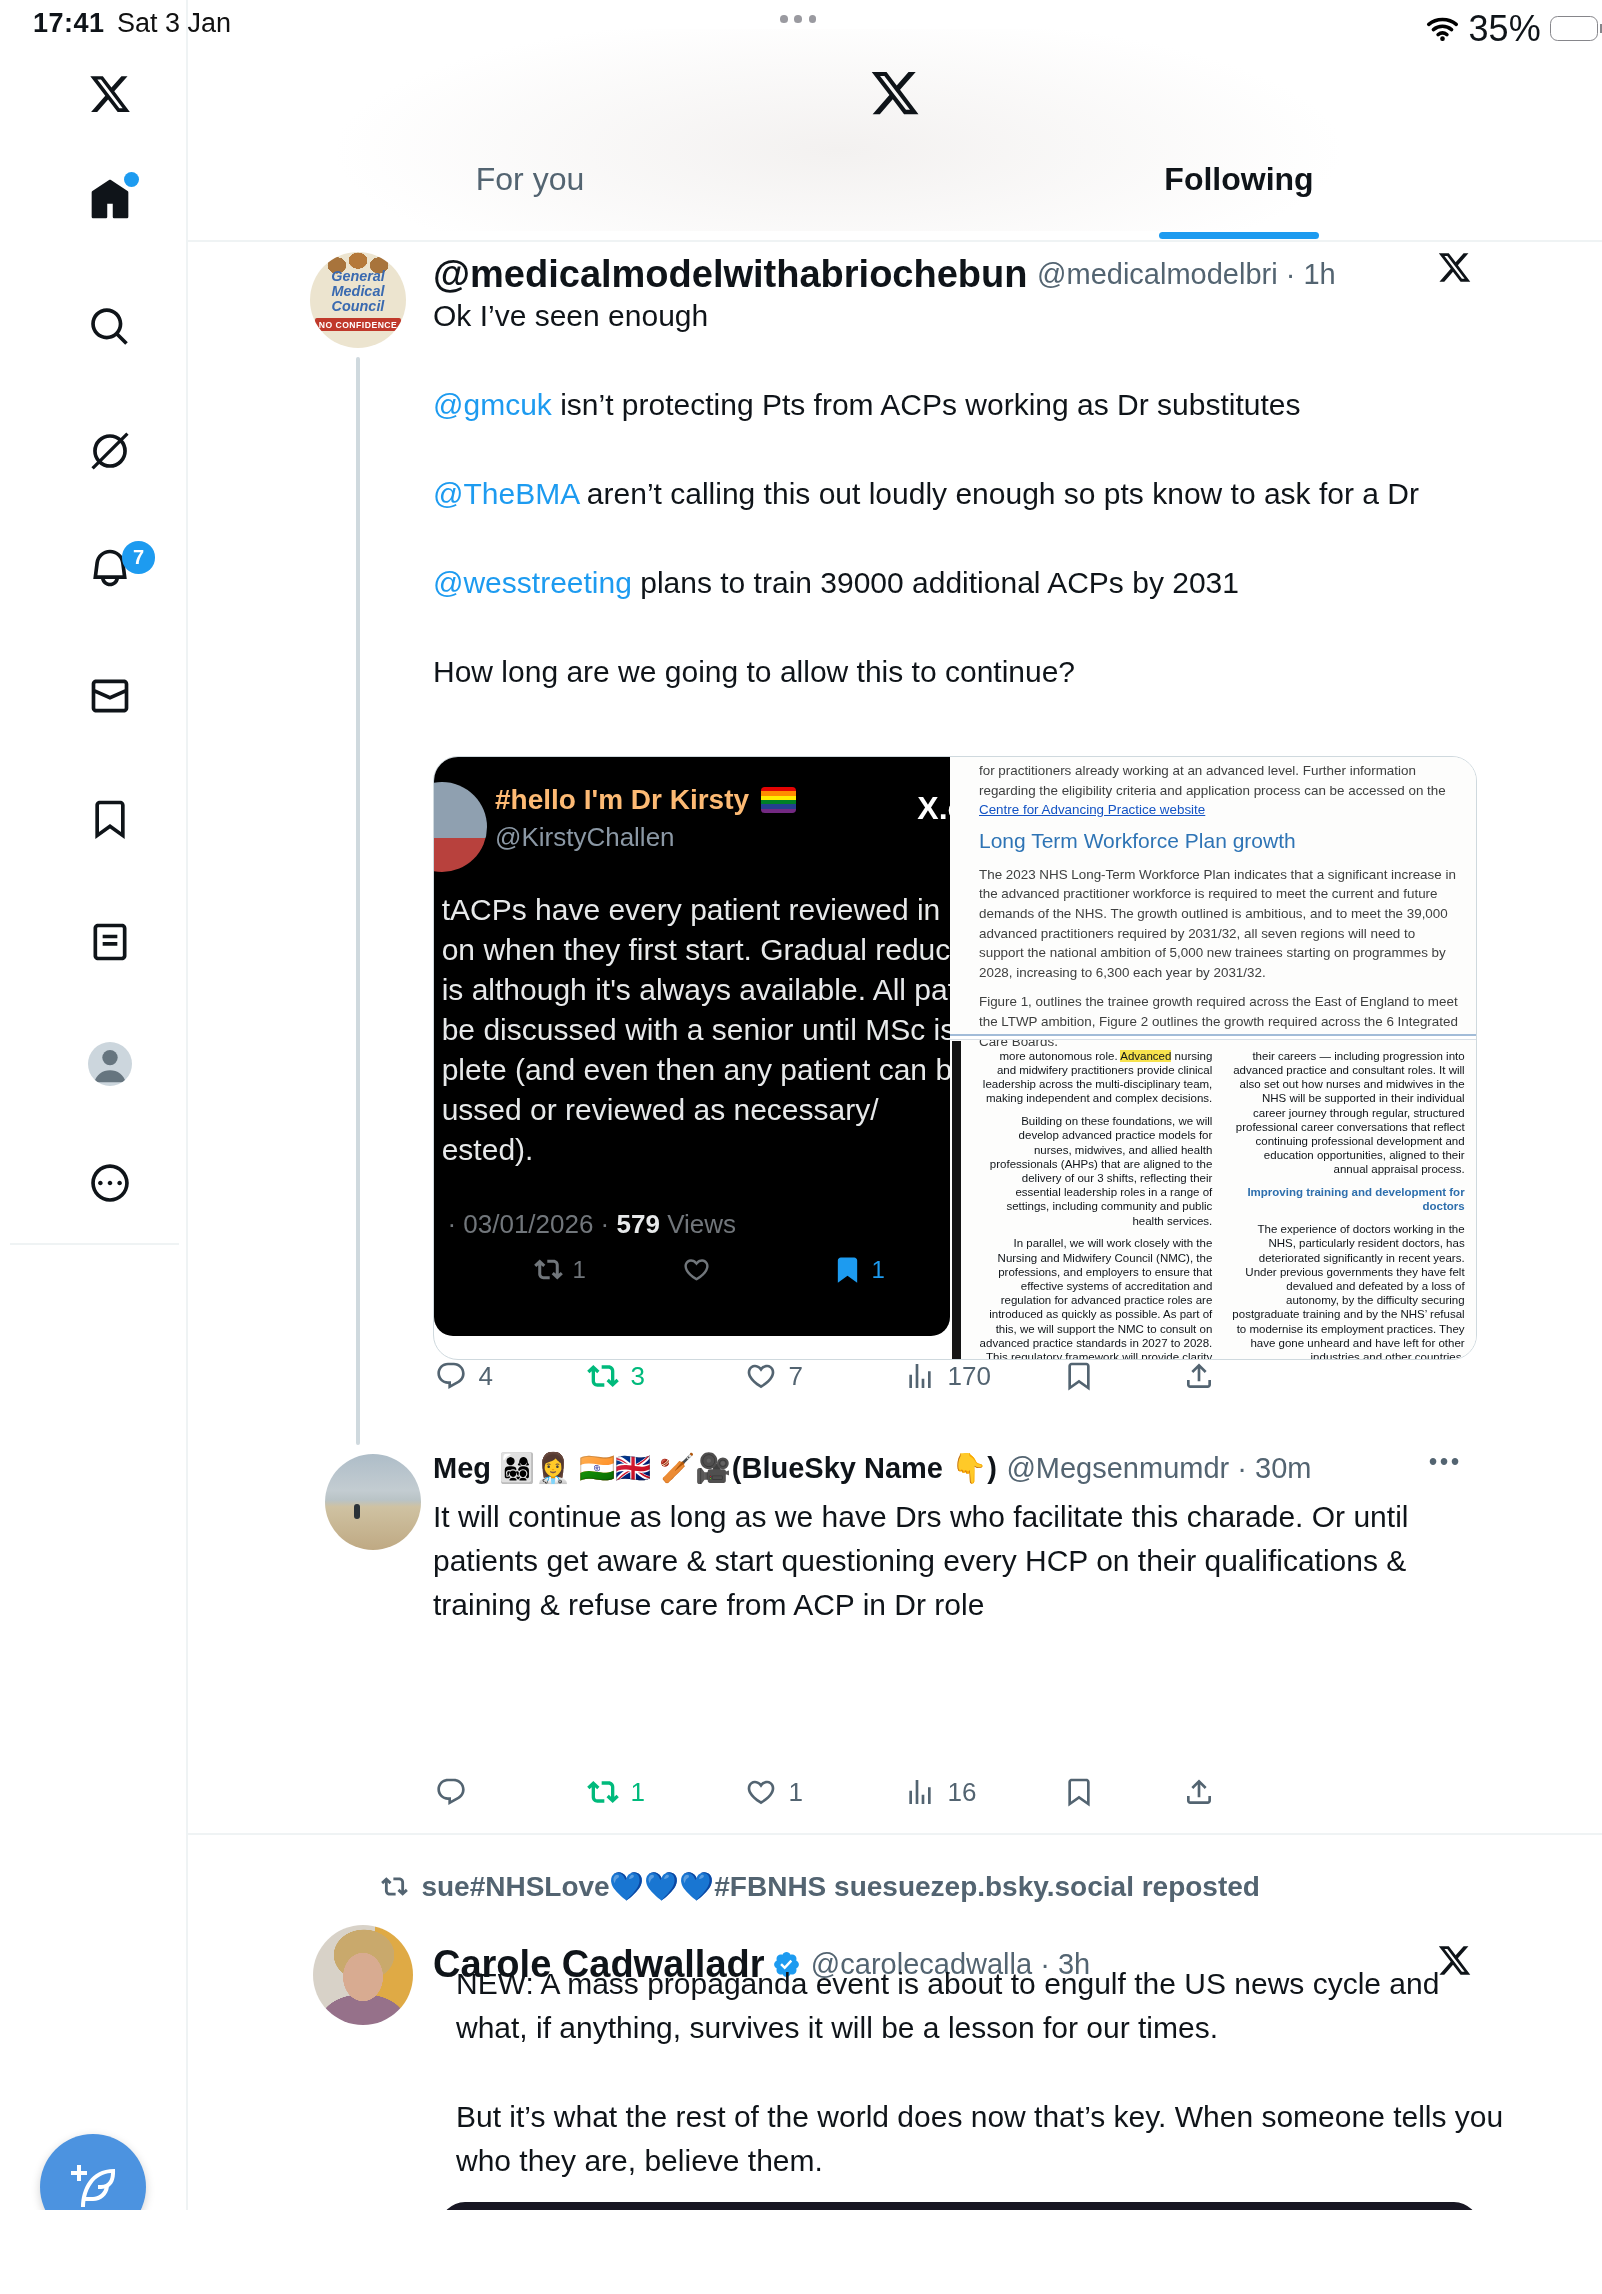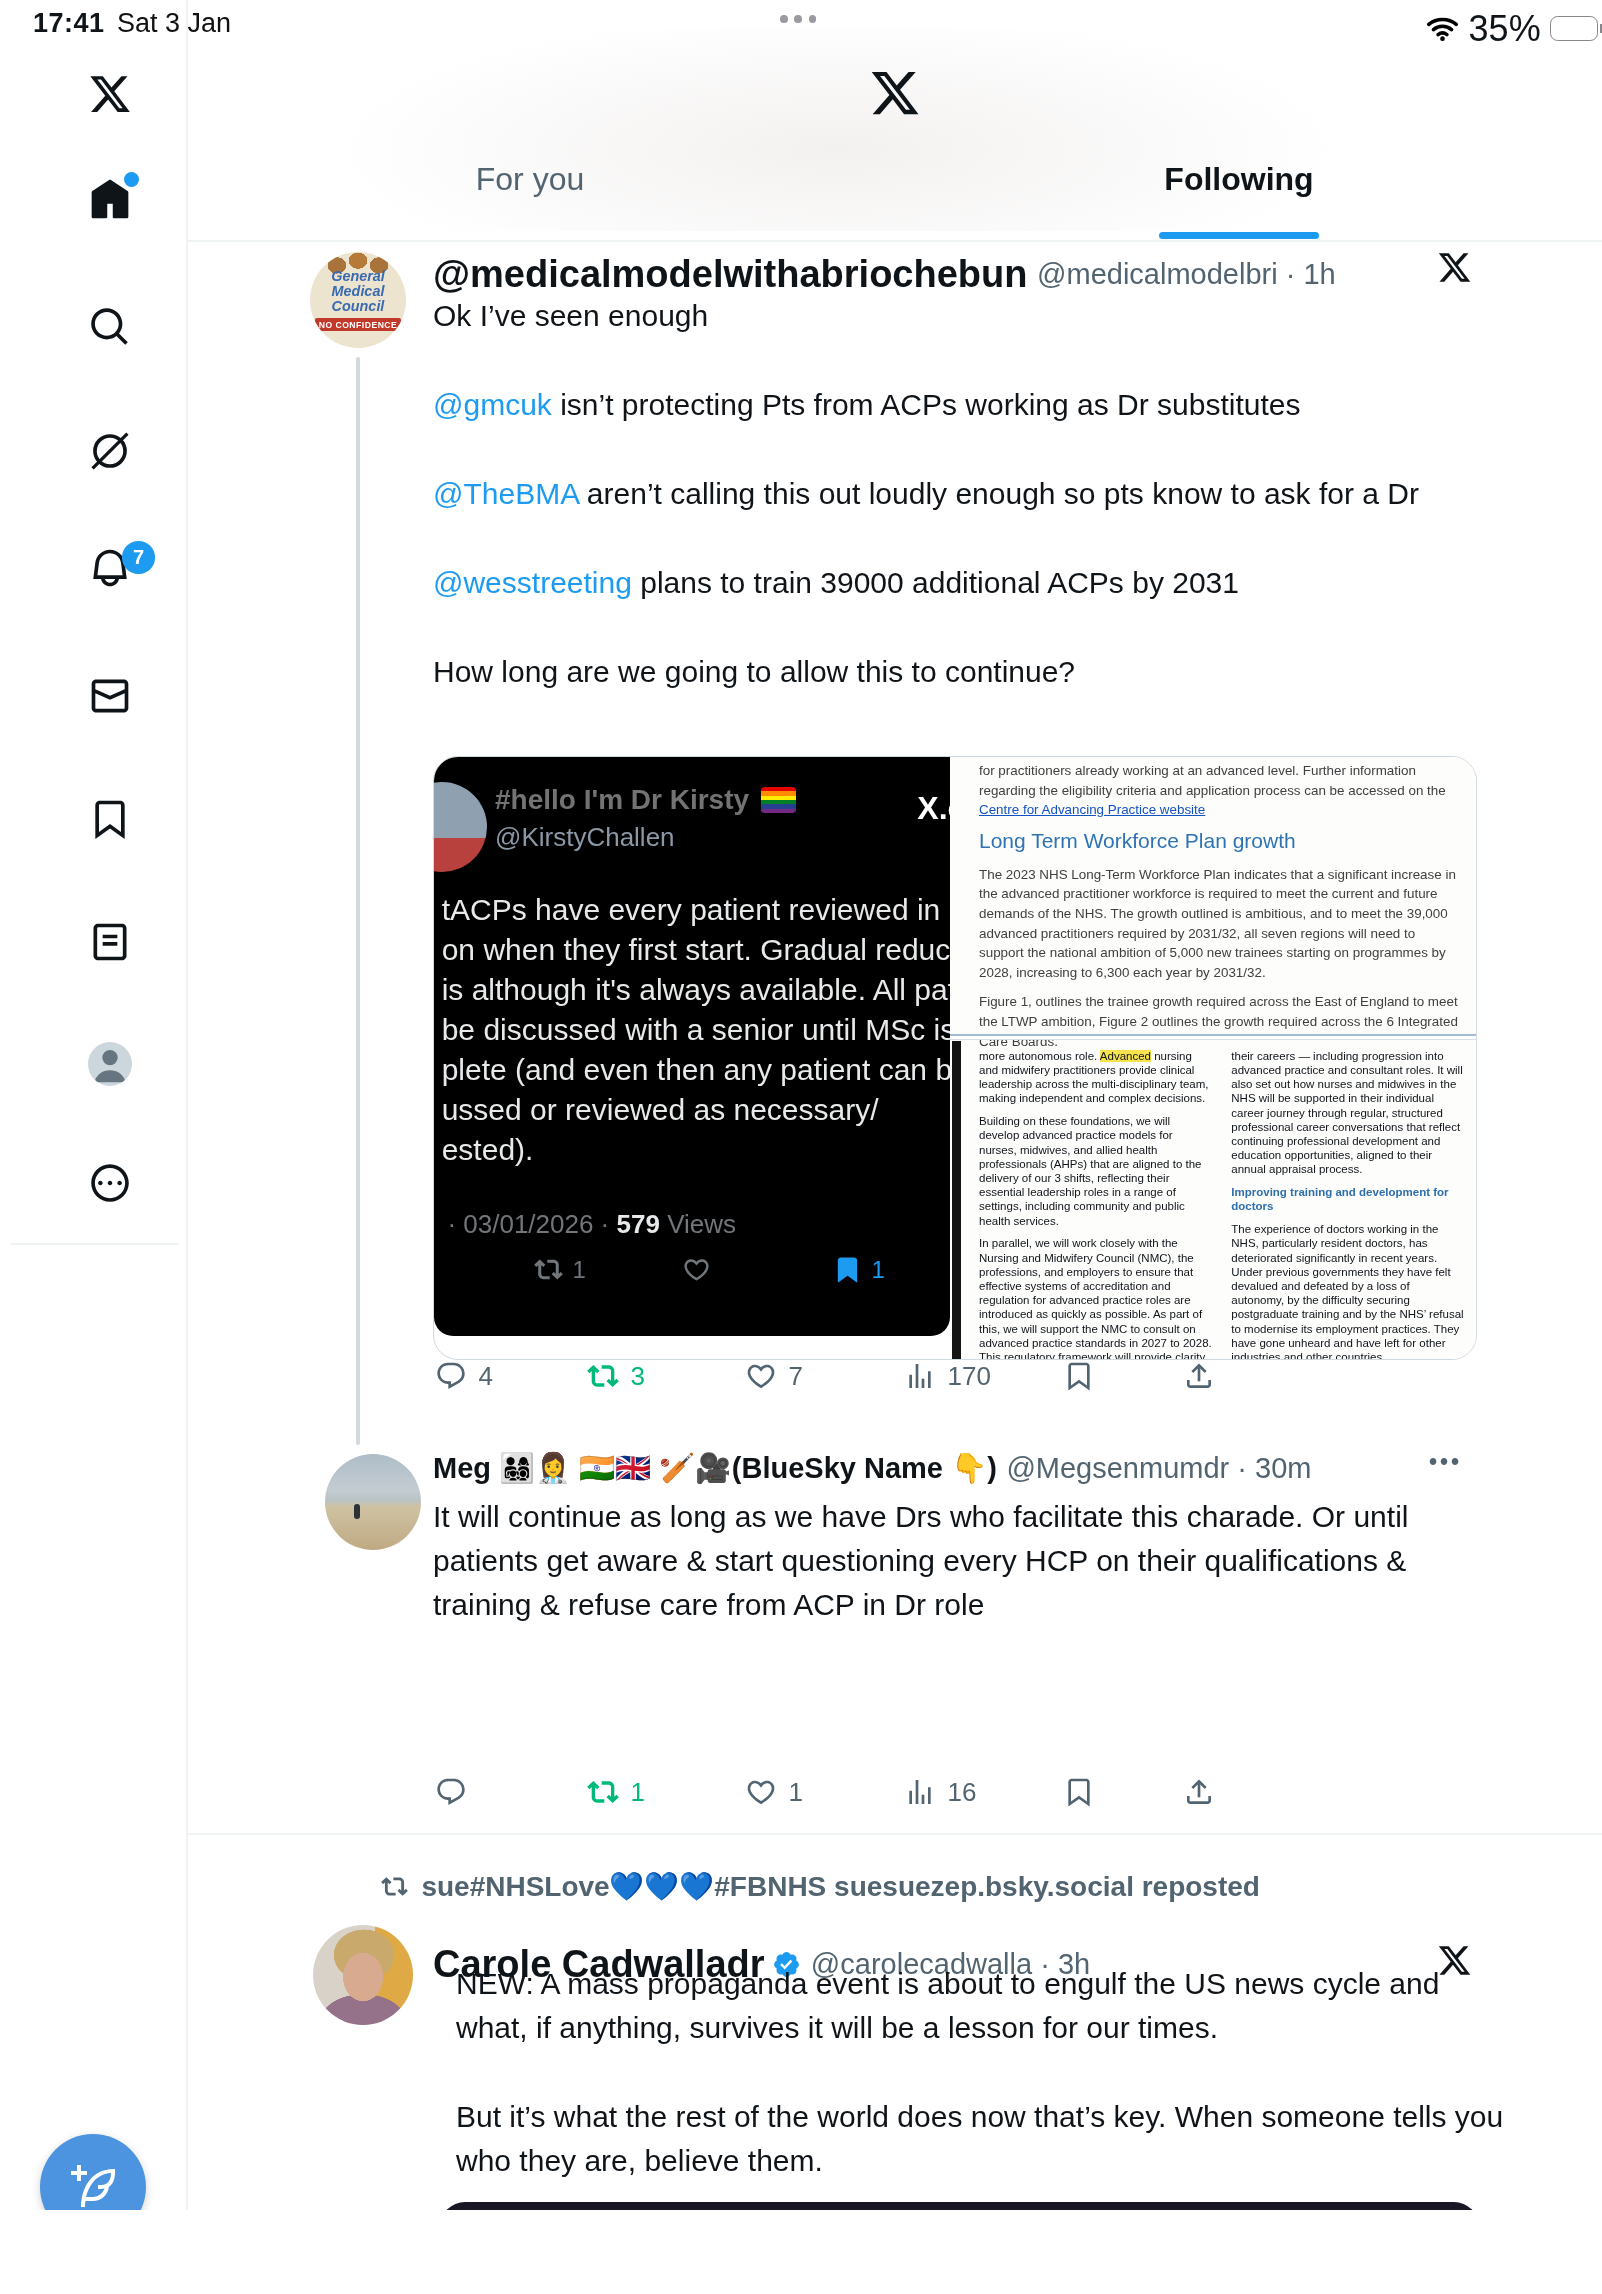--- a/index.html
+++ b/index.html
@@ -65,21 +65,21 @@
   .eng-count { font-size:26px; }
   .eng-green { color:#00ba7c; }
 
   
   .media-card { left:433px; top:756px; width:1044px; height:604px; border:1.9px solid #cfd9de;
     border-radius:25px; overflow:hidden; background:#fff; }
   .dark-panel { position:absolute; left:0; top:0; width:516px; height:579px; background:#000;
     border-radius:0 0 19px 19px; overflow:hidden; color:#e7e9ea; }
   .dp-avatar { position:absolute; left:-37px; top:25px; width:90px; height:90px; border-radius:50%;
     background:linear-gradient(180deg,#8fa0b0 0 62%, #b8413d 62%); }
-  .dp-name { position:absolute; left:61px; top:27px; font-size:28px; font-weight:700; color:#737373; display:flex; align-items:center; }
+  .dp-name { position:absolute; left:61px; top:27px; font-size:28px; font-weight:700; color:#fdba74; display:flex; align-items:center; }
   .pride-flag { display:inline-block; width:35px; height:26px; margin-left:11.5px; border-radius:3.8px;
     background:linear-gradient(180deg,#e40303 0 17%,#ff8c00 17% 33%,#ffed00 33% 50%,#008026 50% 67%,#24408e 67% 83%,#732982 83%); }
   .dp-handle { position:absolute; left:61px; top:65px; font-size:26px; color:#8b98a5; }
   .dp-watermark { position:absolute; right:-15.4px; top:33px; font-size:32px; color:#fff; font-weight:600; }
   .dp-body { position:absolute; left:7.7px; top:133px; font-size:30px; line-height:40px; }
   .dp-body div { white-space:nowrap; }
   .dp-footer { position:absolute; left:13.4px; top:452px; font-size:26px; color:#71767b; }
   .dp-footer b { color:#e7e9ea; font-weight:700; }
   .dp-icons { position:absolute; top:498px; left:0; width:516px; height:38px; color:#71767b; }
   .dp-icons .grp { position:absolute; display:flex; align-items:center; gap:9.6px; }
@@ -90,21 +90,21 @@
   .doc-panel { position:absolute; left:516px; top:0; width:528px; height:604px; background:#fdfdfc;
     padding:3.8px 17.3px 0 29px; font-size:13.4px; line-height:19.7px; color:#3f4040; }
   .doc-link { color:#1353c4; text-decoration:underline; }
   .doc-heading { font-size:21px; font-weight:400; color:#2e74b5; margin:11.5px 0 13.4px; }
   .doc-panel p.dp { margin-top:9.6px; }
   .doc-sep { position:absolute; left:0; top:277px; width:528px; height:5.8px;
     border-top:2.9px solid #a2bcd8; border-bottom:1px solid #d8dfe6; background:#fff; }
   .doc-bottom { position:absolute; left:0; top:284px; width:528px; height:320px; padding:7.7px 13.4px 0 29px;
     display:flex; gap:19px; font-size:11.5px; line-height:14.2px; overflow:hidden; }
   .doc-bar { position:absolute; left:1.9px; top:284px; width:8.6px; height:320px; background:#141414; }
-  .doc-col { flex:1; }
+  .doc-col { flex:1;text-align:right; }
   .doc-col p + p { margin-top:8.6px; }
   .hl { background:#f7e34d; }
   .doc-subhead { color:#2e6fad; font-weight:700; }
 
   
   .beach { background:linear-gradient(180deg,#aebdc8 0%,#c3ccd1 38%,#b9c3c6 48%,#cfc2a2 55%,#bfa983 100%); position:relative; }
   .beach i { position:absolute; left:30%; top:52%; width:6.7px; height:15.4px; background:#2c3338; border-radius:2.9px; }
   
   .carole-av { background:
       radial-gradient(33px 40px at 50% 52%, #d8ab91 0 60%, rgba(0,0,0,0) 61%),

